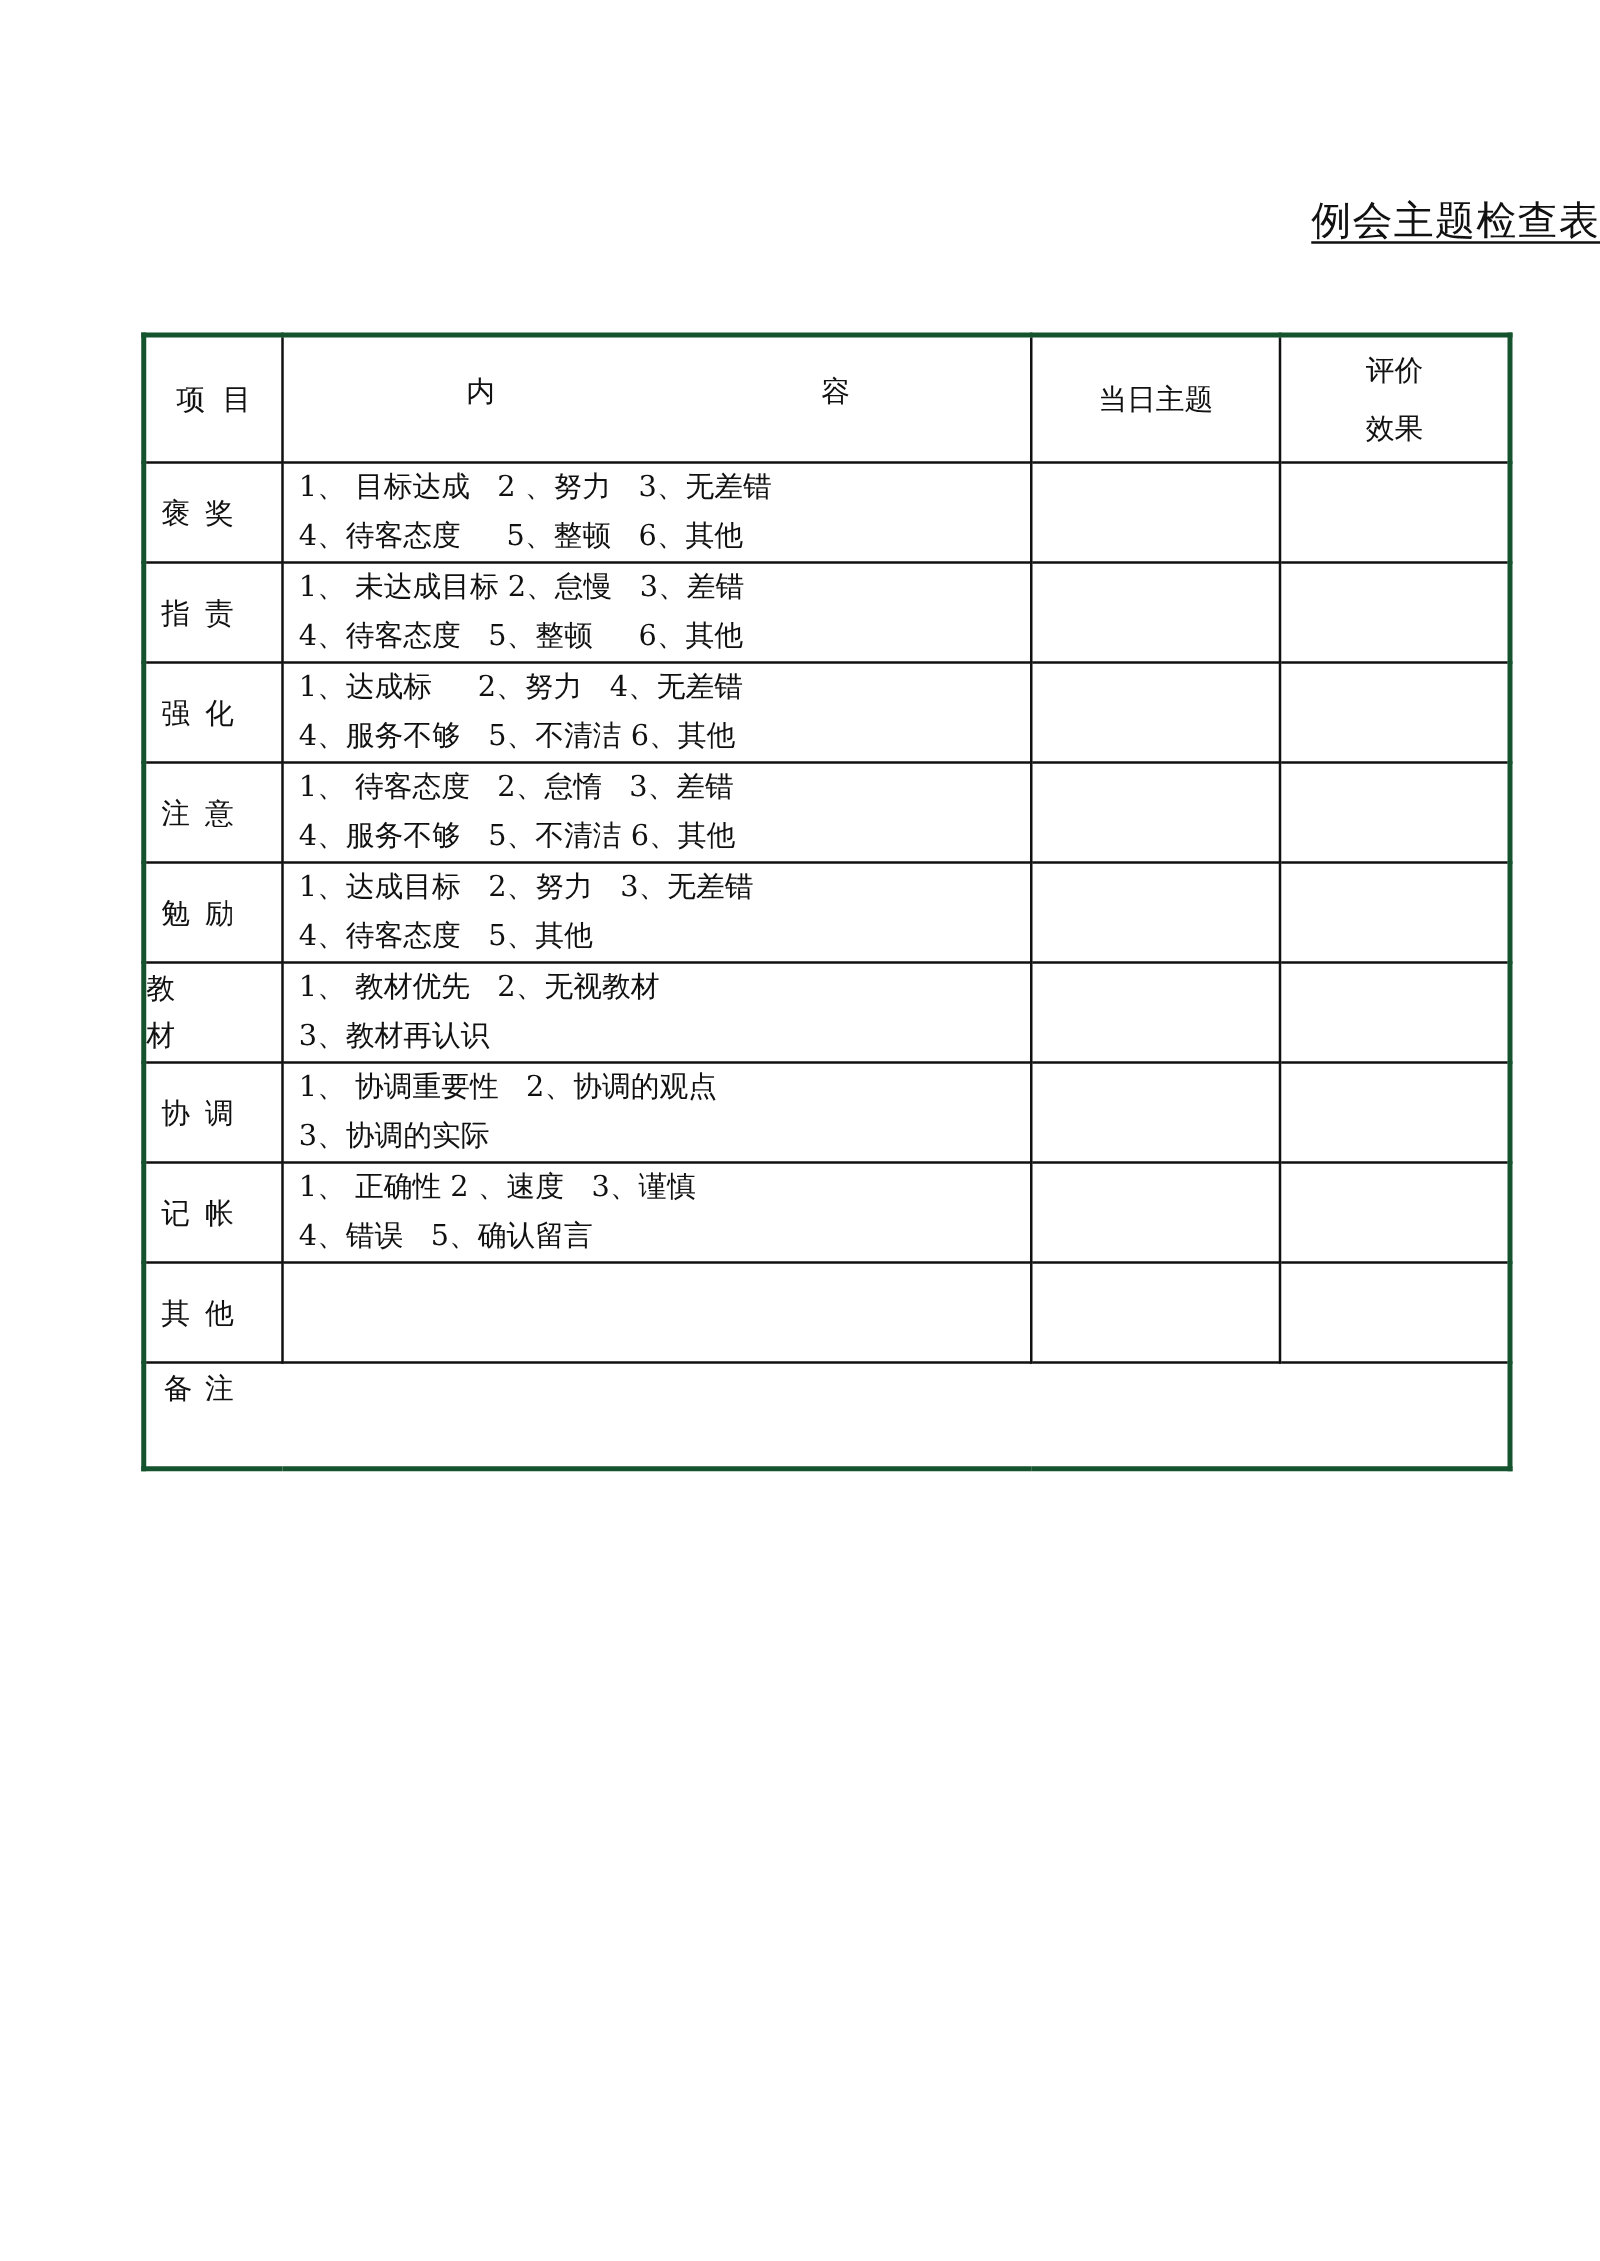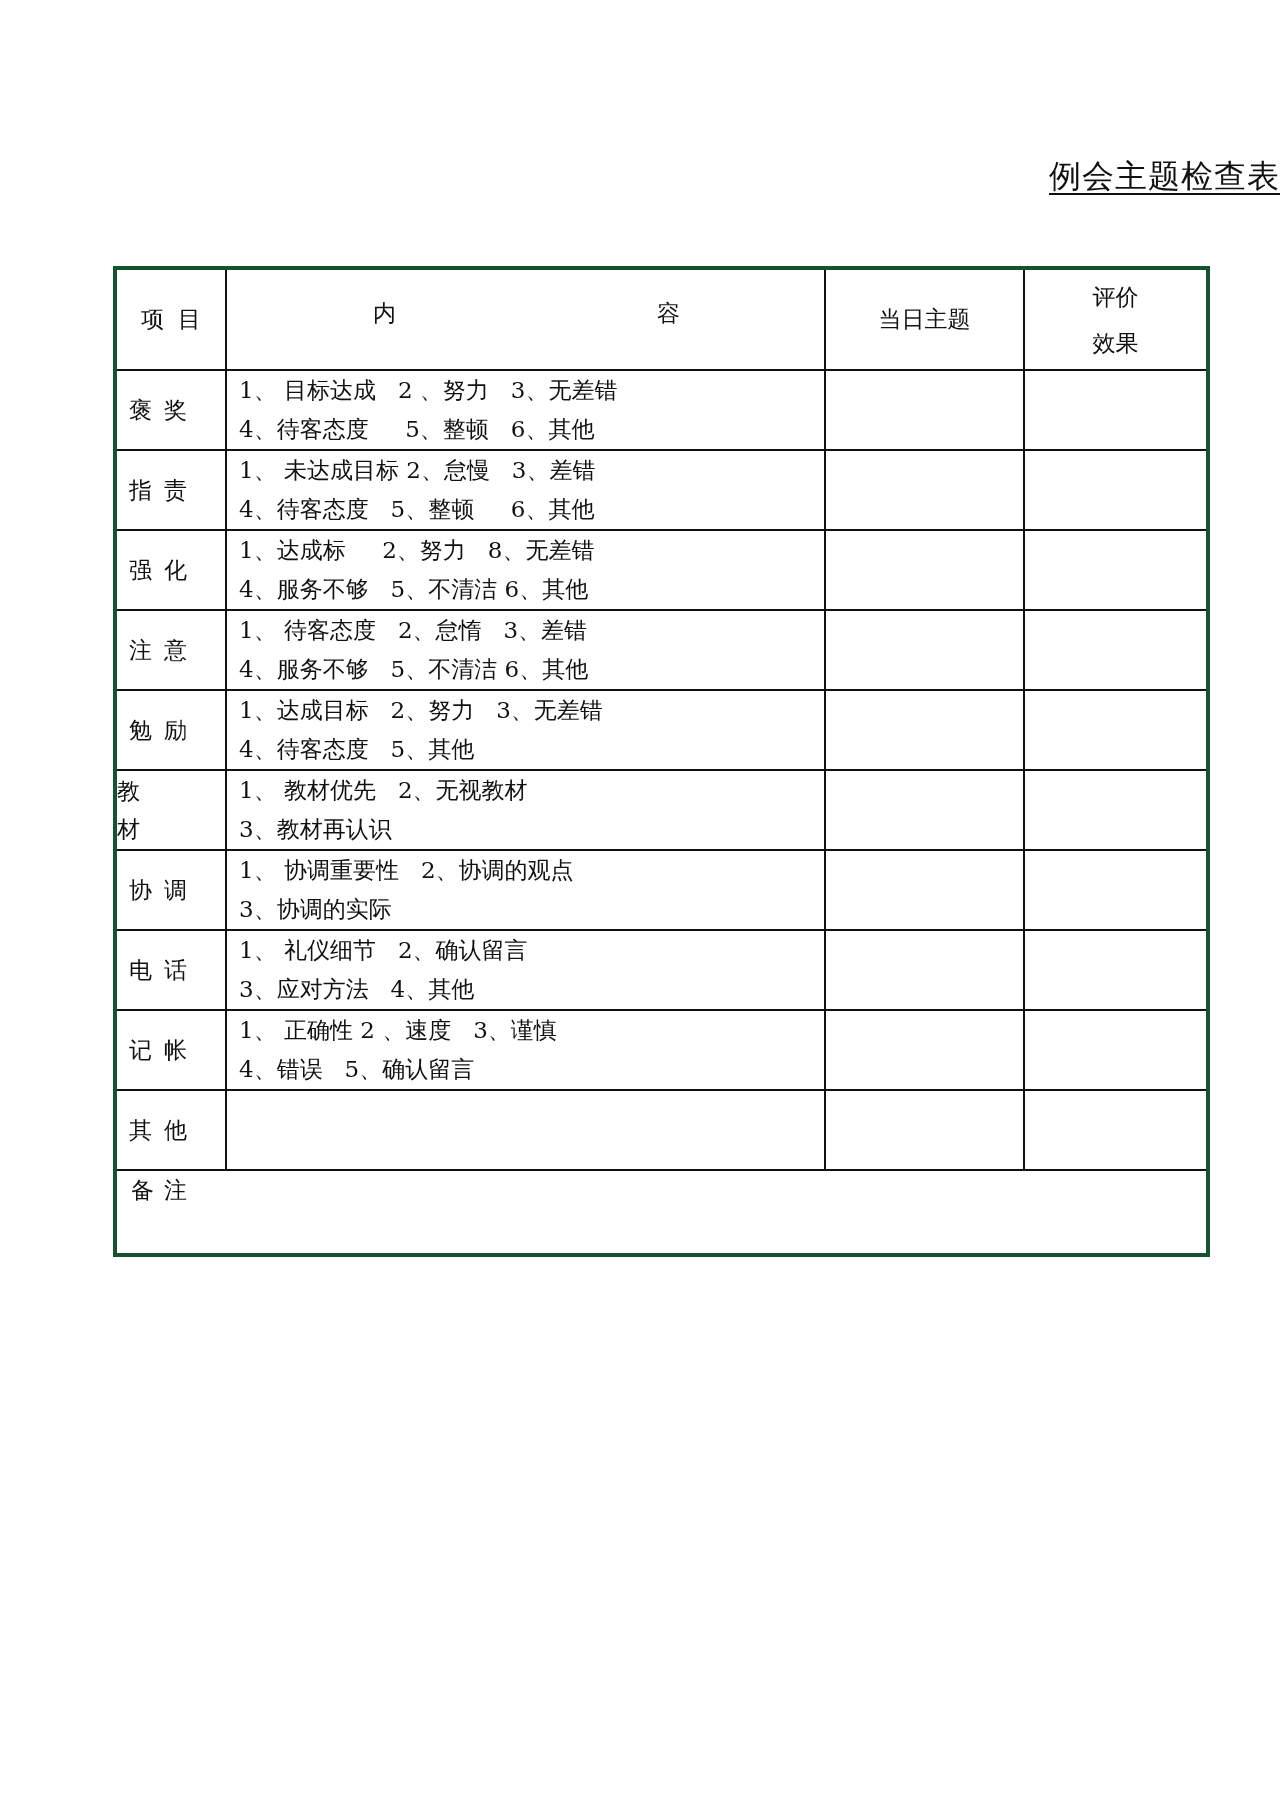--- a/index.html
+++ b/index.html
@@ -66,21 +66,21 @@
     <td></td>
   </tr>
   <tr class="row">
     <td class="item">指责</td>
     <td class="content"><div>1、 未达成目标 2、怠慢   3、差错</div><div>4、待客态度   5、整顿     6、其他</div></td>
     <td></td>
     <td></td>
   </tr>
   <tr class="row">
     <td class="item">强化</td>
-    <td class="content"><div>1、达成标     2、努力   8、无差错</div><div>4、服务不够   5、不清洁 6、其他</div></td>
+    <td class="content"><div>1、达成标     2、努力   4、无差错</div><div>4、服务不够   5、不清洁 6、其他</div></td>
     <td></td>
     <td></td>
   </tr>
   <tr class="row">
     <td class="item">注意</td>
     <td class="content"><div>1、 待客态度   2、怠惰   3、差错</div><div>4、服务不够   5、不清洁 6、其他</div></td>
     <td></td>
     <td></td>
   </tr>
   <tr class="row">
@@ -98,26 +98,20 @@
     <td></td>
     <td></td>
   </tr>
   <tr class="row">
     <td class="item">协调</td>
     <td class="content"><div>1、 协调重要性   2、协调的观点</div><div>3、协调的实际</div></td>
     <td></td>
     <td></td>
   </tr>
   <tr class="row">
-    <td class="item">电话</td>
-    <td class="content"><div>1、 礼仪细节   2、确认留言</div><div>3、应对方法   4、其他</div></td>
-    <td></td>
-    <td></td>
-  </tr>
-  <tr class="row">
     <td class="item">记帐</td>
     <td class="content"><div>1、 正确性 2 、速度   3、谨慎</div><div>4、错误   5、确认留言</div></td>
     <td></td>
     <td></td>
   </tr>
 
   <tr class="other">
     <td class="item">其他</td>
     <td></td>
     <td></td>

